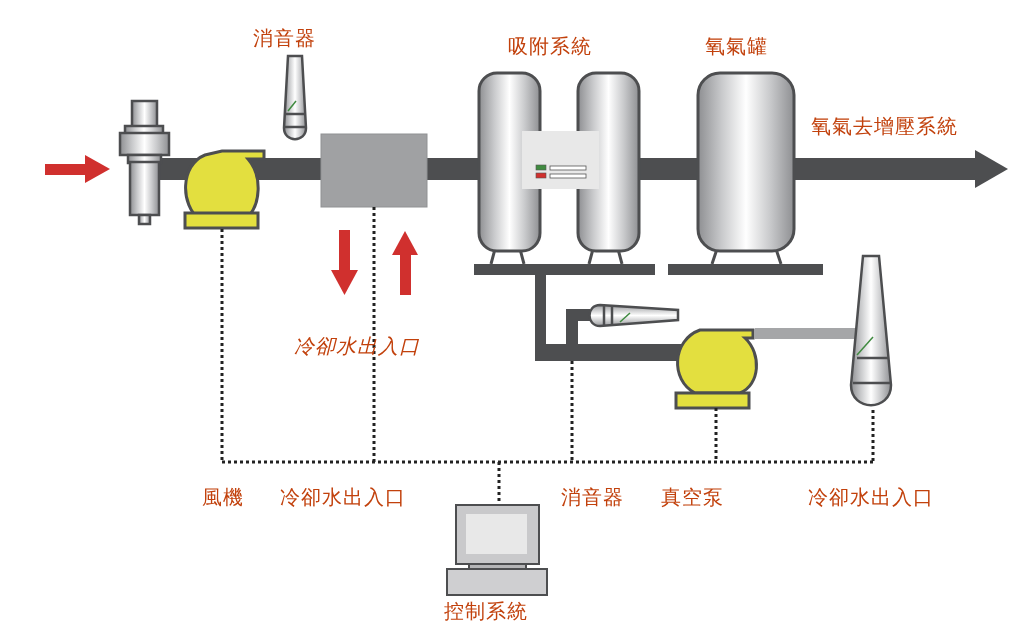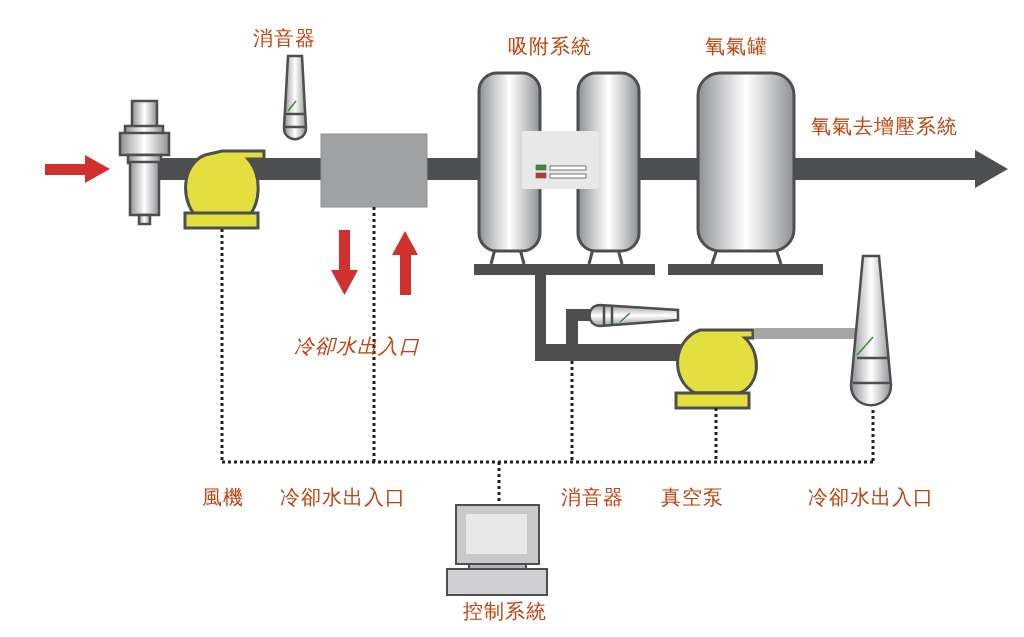--- a/index.html
+++ b/index.html
@@ -143,13 +143,13 @@
 <div class="lbl" style="left:253px;top:25px;">消音器</div>
 <div class="lbl" style="left:508px;top:33px;">吸附系統</div>
 <div class="lbl" style="left:705px;top:33px;">氧氣罐</div>
 <div class="lbl" style="left:811px;top:113px;font-family:Liberation Serif, serif;">氧氣去增壓系統</div>
 <div class="lbl" style="left:294px;top:333px;font-style:italic;">冷卻水出入口</div>
 <div class="lbl" style="left:202px;top:484px;">風機</div>
 <div class="lbl" style="left:280px;top:484px;">冷卻水出入口</div>
 <div class="lbl" style="left:561px;top:484px;">消音器</div>
 <div class="lbl" style="left:661px;top:484px;">真空泵</div>
 <div class="lbl" style="left:808px;top:484px;">冷卻水出入口</div>
-<div class="lbl" style="left:444px;top:598px;margin-left:19px;">控制系統</div>
+<div class="lbl" style="left:444px;top:598px;">控制系統</div>
 
 </body></html>

